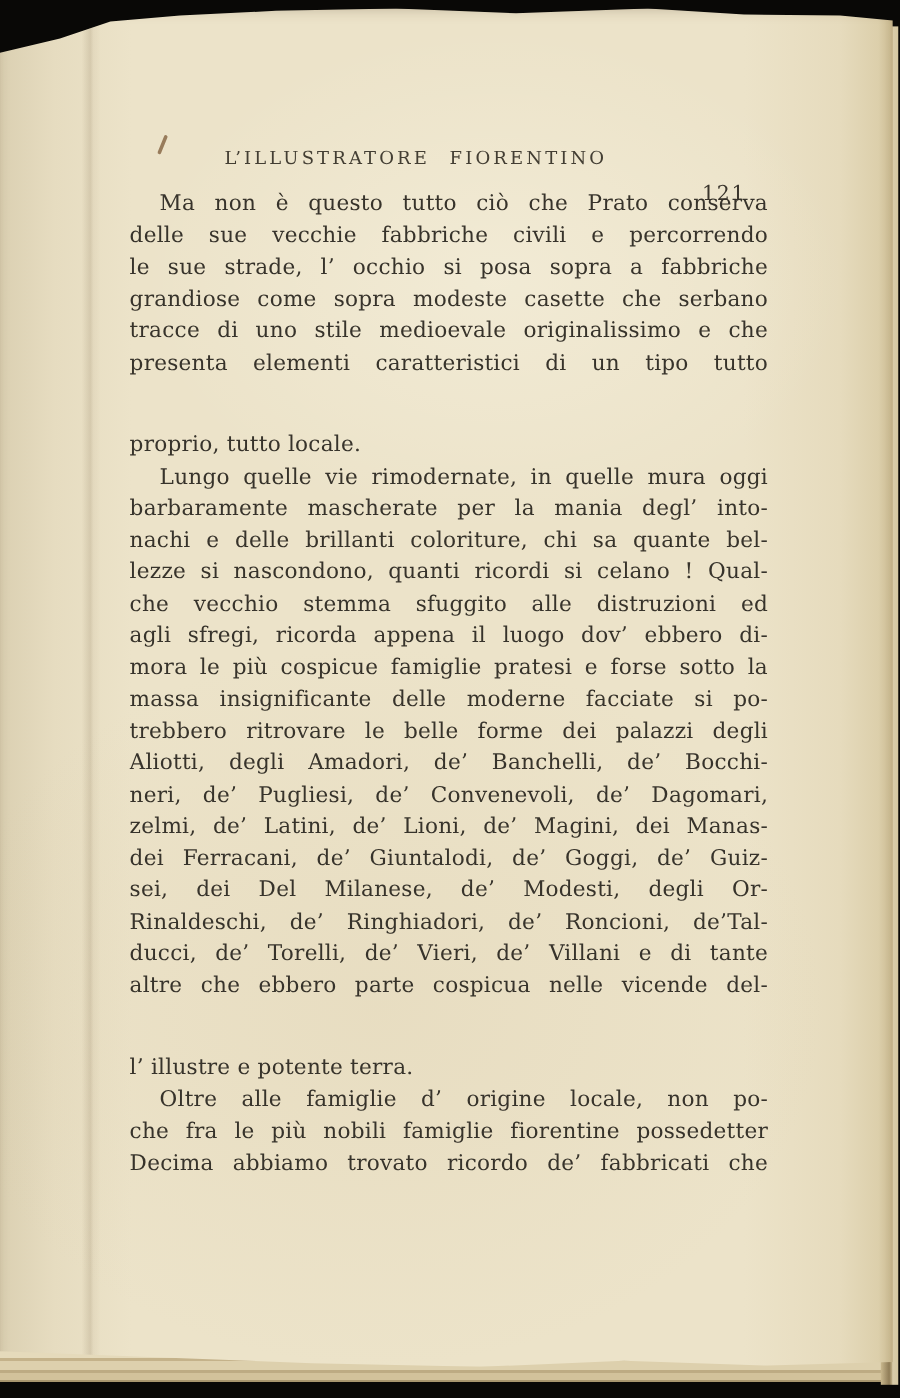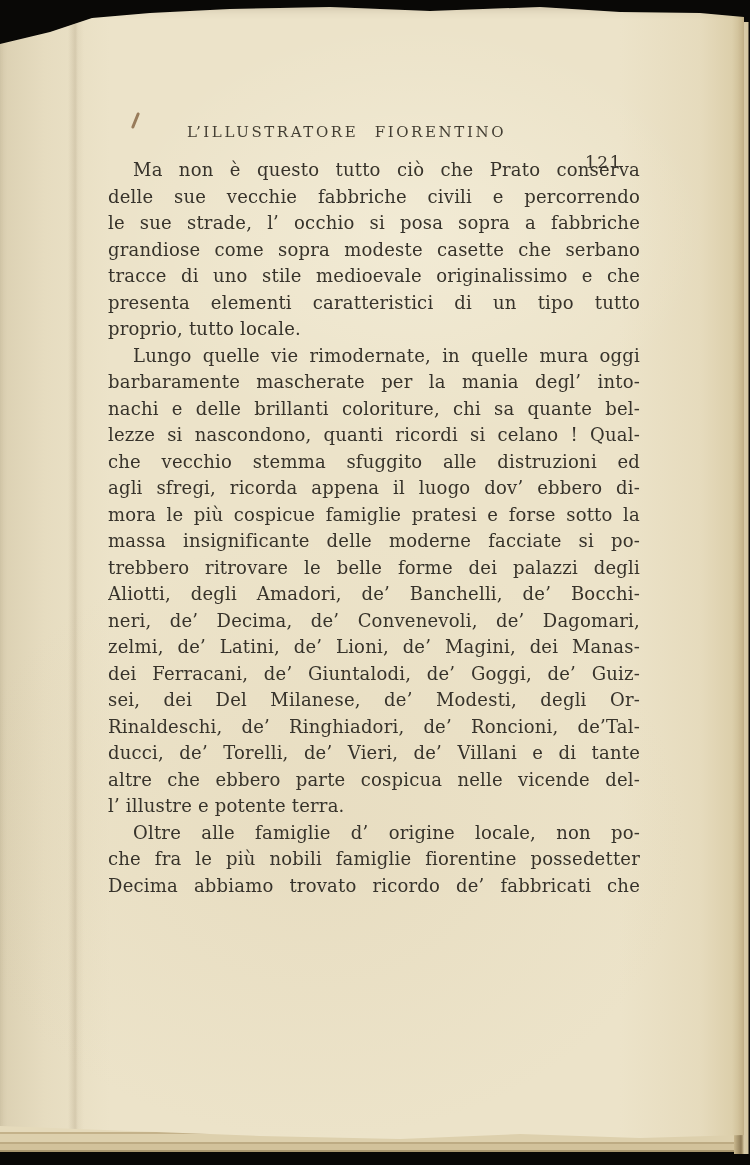--- a/index.html
+++ b/index.html
@@ -77,21 +77,21 @@
     position: absolute; left: 108px; top: 157px; width: 532px;
     color: #37332b; font-size: 18px;
   }
   .line {
     line-height: 26.5px; height: 26.5px;
     text-align: justify; text-align-last: justify;
     letter-spacing: .2px;
     overflow: hidden; white-space: normal;
   }
   .line.first { text-indent: 25px; }
-  .line.end   { text-align-last: left; }
+  .line.end   { text-align-last: left; margin-top: 42px; }
 </style>
 </head>
 <body>
 
 <div class="bottom-edges"></div>
 <div class="right-edges"></div>
 
 <div class="page">
   <div class="crease"></div>
   <div class="pen-mark"></div>
@@ -115,21 +115,21 @@
         <div class="line first">Lungo quelle vie rimodernate, in quelle mura oggi</div>
         <div class="line">barbaramente mascherate per la mania degl’ into-</div>
         <div class="line">nachi e delle brillanti coloriture, chi sa quante bel-</div>
         <div class="line">lezze si nascondono, quanti ricordi si celano ! Qual-</div>
         <div class="line">che vecchio stemma sfuggito alle distruzioni ed</div>
         <div class="line">agli sfregi, ricorda appena il luogo dov’ ebbero di-</div>
         <div class="line">mora le più cospicue famiglie pratesi e forse sotto la</div>
         <div class="line">massa insignificante delle moderne facciate si po-</div>
         <div class="line">trebbero ritrovare le belle forme dei palazzi degli</div>
         <div class="line">Aliotti, degli Amadori, de’ Banchelli, de’ Bocchi-</div>
-        <div class="line">neri, de’ Decima, de’ Convenevoli, de’ Dagomari,</div>
+        <div class="line">neri, de’ Pugliesi, de’ Convenevoli, de’ Dagomari,</div>
         <div class="line">zelmi, de’ Latini, de’ Lioni, de’ Magini, dei Manas-</div>
         <div class="line">dei Ferracani, de’ Giuntalodi, de’ Goggi, de’ Guiz-</div>
         <div class="line">sei, dei Del Milanese, de’ Modesti, degli Or-</div>
         <div class="line">Rinaldeschi, de’ Ringhiadori, de’ Roncioni, de’Tal-</div>
         <div class="line">ducci, de’ Torelli, de’ Vieri, de’ Villani e di tante</div>
         <div class="line">altre che ebbero parte cospicua nelle vicende del-</div>
         <div class="line end">l’ illustre e potente terra.</div>
       </div>
       <div class="paragraph">
         <div class="line first">Oltre alle famiglie d’ origine locale, non po-</div>

